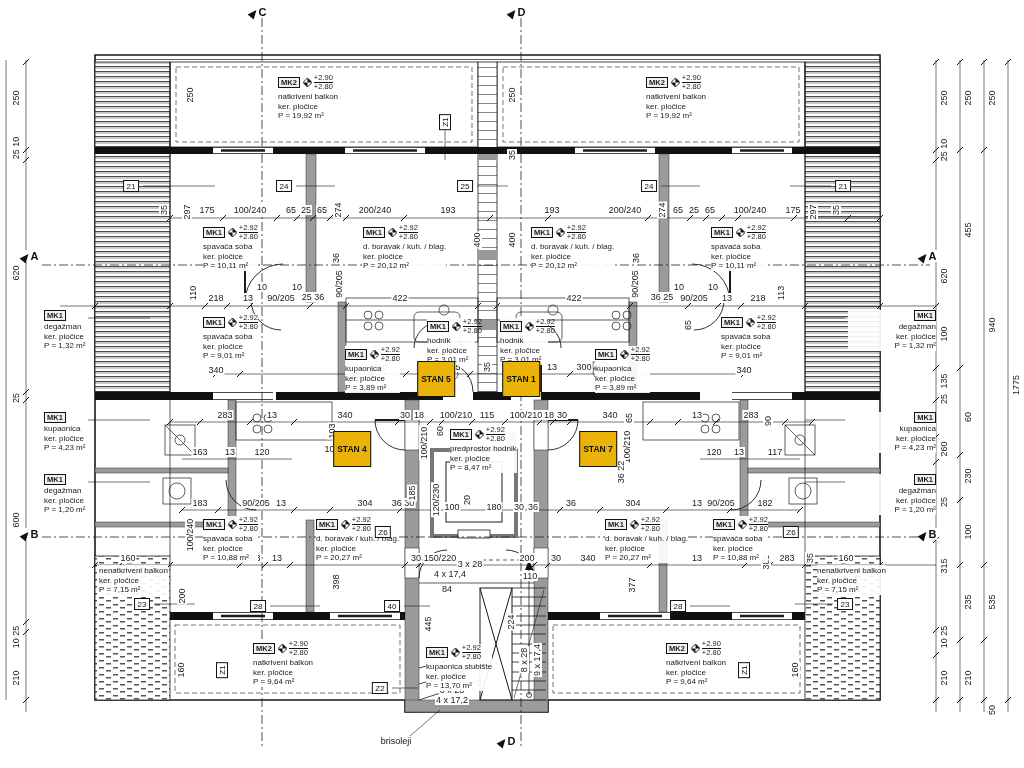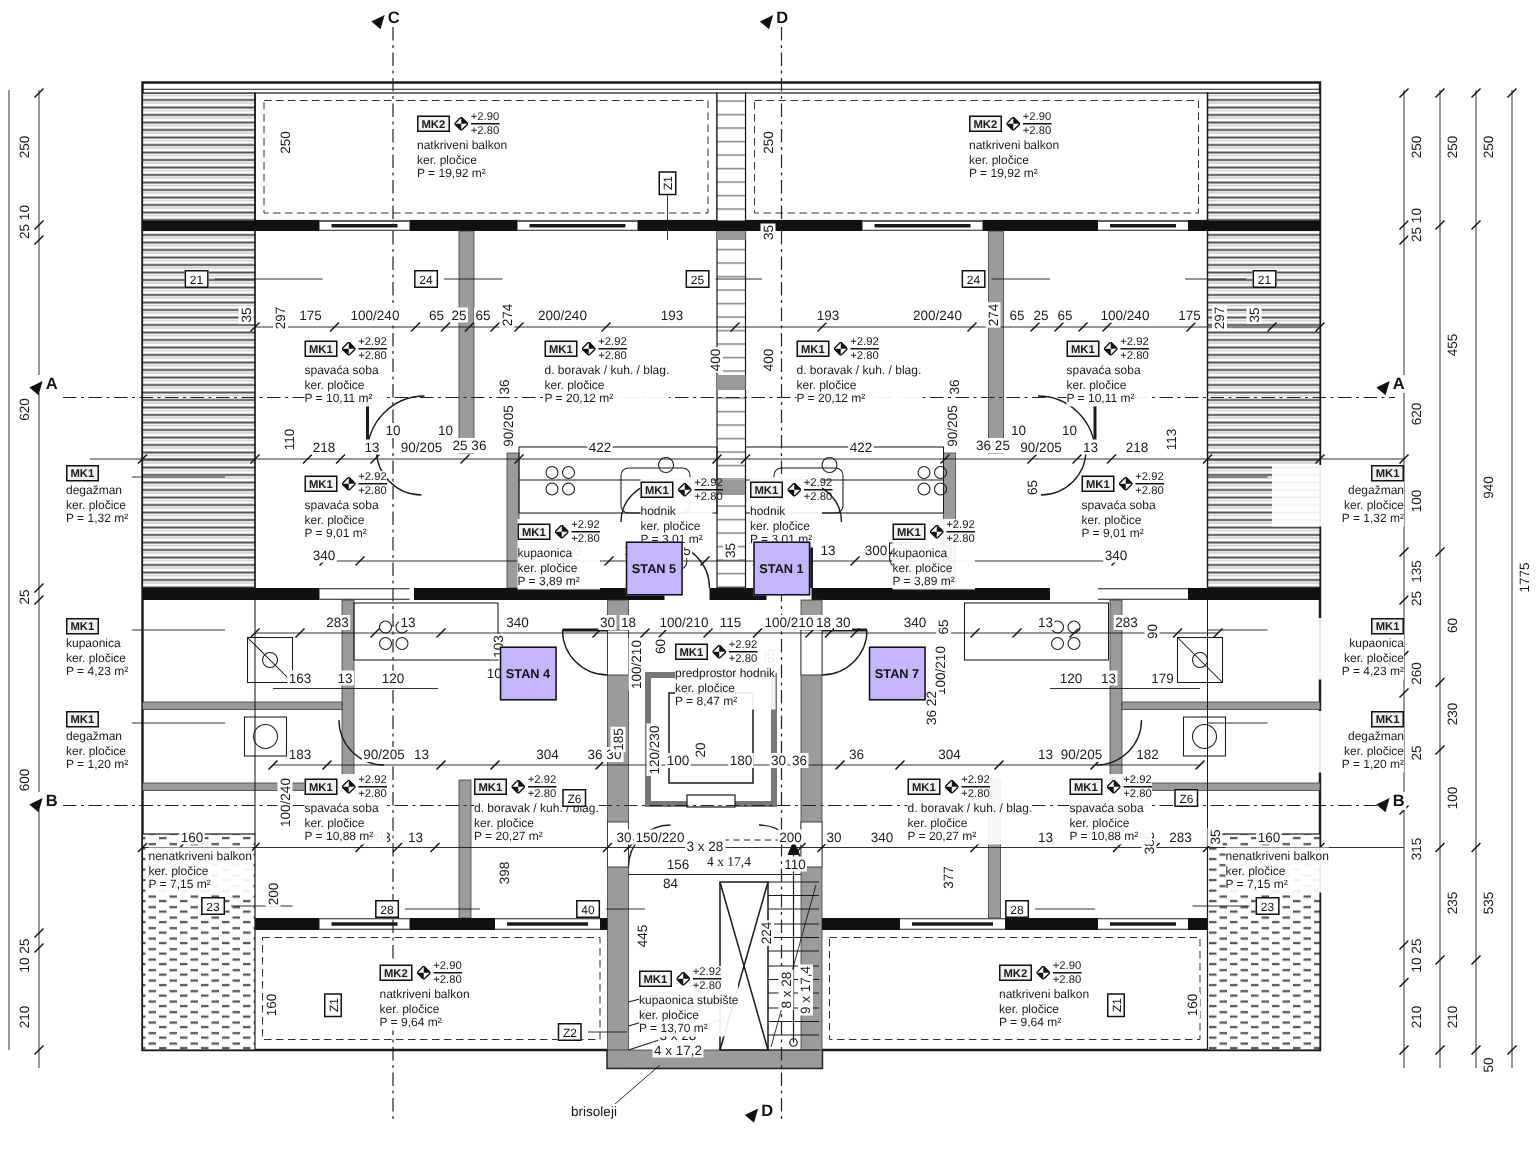--- a/index.html
+++ b/index.html
@@ -17,21 +17,21 @@
   .room.ra { text-align:right; }
   .room .rhead { display:flex; align-items:center; gap:3px; margin-bottom:1px; }
   .room.ra .rhead { justify-content:flex-end; }
   .room .mk { display:inline-block; border:1px solid #111; padding:0 2px; font-size:7.5px;
     font-weight:bold; background:#f2f2f2; line-height:9px; }
   .room .elev { display:inline-flex; align-items:center; gap:2px; }
   .room .ev { display:inline-flex; flex-direction:column; font-size:7.5px; line-height:8px; }
   .room .ev .et { border-bottom:1px solid #111; }
 
   .stan { position:absolute; transform:translate(-50%,-50%); border:1.5px solid #111;
-    font-weight:bold; font-size:8.5px; line-height:10px; padding:12px 3px; background:#c4b5fd; white-space:nowrap;text-align:right; }
+    font-weight:bold; font-size:8.5px; line-height:10px; padding:12px 3px; background:#eab308; white-space:nowrap;text-align:right; }
 
   .marker { position:absolute; transform:translate(-50%,-50%); border:1px solid #111;
     font-size:8px; line-height:9px; padding:0.5px 2.5px; background:#fff; white-space:nowrap; }
   .marker.rot { transform:translate(-50%,-50%) rotate(-90deg); }
 
   .sec { position:absolute; transform:translate(-50%,-50%); font-size:11px; font-weight:bold;
     display:flex; align-items:flex-end; gap:1px; background:#fff; padding:0 1px; }
   .sec .tri { width:0; height:0; border-left:4px solid transparent; border-right:4px solid transparent;
     border-bottom:9px solid #111; display:inline-block; transform:rotate(40deg); }
 
@@ -568,21 +568,21 @@
       <span class="dim rot" style="left: 424px; top: 443px; position: absolute;">100/210</span>
       <span class="dim rot" style="left: 440px; top: 431px; position: absolute;">60</span>
       <span class="dim rot" style="left: 513px; top: 440px; position: absolute;">165</span>
       <span class="dim rot" style="left: 627px; top: 447px; position: absolute;">100/210</span>
       <span class="dim rot" style="left: 621px; top: 472px; position: absolute;">36 22</span>
       <span class="dim" style="left: 200px; top: 452px; position: absolute;">163</span>
       <span class="dim" style="left: 230px; top: 452px; position: absolute;">13</span>
       <span class="dim" style="left: 262px; top: 452px; position: absolute;">120</span>
       <span class="dim" style="left: 714px; top: 452px; position: absolute;">120</span>
       <span class="dim" style="left: 739px; top: 452px; position: absolute;">13</span>
-      <span class="dim" style="left: 775px; top: 452px; position: absolute;">179</span>
+      <span class="dim" style="left: 775px; top: 452px; position: absolute;">117</span>
       <span class="dim" style="left: 200px; top: 503px; position: absolute;">183</span>
       <span class="dim" style="left: 256px; top: 503px; position: absolute;">90/205</span>
       <span class="dim" style="left: 281px; top: 503px; position: absolute;">13</span>
       <span class="dim" style="left: 365px; top: 503px; position: absolute;">304</span>
       <span class="dim" style="left: 403px; top: 503px; position: absolute;">36 30</span>
       <span class="dim" style="left: 571px; top: 503px; position: absolute;">36</span>
       <span class="dim" style="left: 633px; top: 503px; position: absolute;">304</span>
       <span class="dim" style="left: 697px; top: 503px; position: absolute;">13</span>
       <span class="dim" style="left: 721px; top: 503px; position: absolute;">90/205</span>
       <span class="dim" style="left: 765px; top: 503px; position: absolute;">182</span>
@@ -606,21 +606,21 @@
       <span class="dim" style="left: 787px; top: 558px; position: absolute;">283</span>
       <span class="dim rot" style="left: 810px; top: 558px; position: absolute;">35</span>
       <span class="dim" style="left: 846px; top: 558px; position: absolute;">160</span>
       <span class="dim rot" style="left: 766px; top: 562px; position: absolute;">385</span>
       <span class="dim rot" style="left: 336px; top: 582px; position: absolute;">398</span>
       <span class="dim rot" style="left: 632px; top: 585px; position: absolute;">377</span>
       <span class="dim" style="left: 452px; top: 576px; position: absolute;">156</span>
       <span class="dim" style="left: 530px; top: 576px; position: absolute;">110</span>
       <span class="dim" style="left: 447px; top: 589px; position: absolute;">84</span>
       <span class="dim" style="left: 470px; top: 564px; position: absolute;">3 x 28</span>
-      <span class="dim" style="left: 486px; top: 574px; position: absolute; font-family: Liberation Serif, serif;">4 x 17,4</span>
+      <span class="dim" style="left: 450px; top: 574px; position: absolute;">4 x 17,4</span>
       <span class="dim rot" style="left: 182px; top: 596px; position: absolute;">200</span>
       <span class="dim rot" style="left: 428px; top: 624px; position: absolute;">445</span>
       <span class="dim rot" style="left: 511px; top: 622px; position: absolute;">224</span>
       <span class="dim rot" style="left: 524px; top: 660px; position: absolute;">8 x 28</span>
       <span class="dim rot" style="left: 537px; top: 660px; position: absolute;">9 x 17,4</span>
       <span class="dim rot" style="left: 181px; top: 670px; position: absolute;">160</span>
       <span class="dim rot" style="left: 795px; top: 670px; position: absolute;">160</span>
       <span class="dim" style="left: 452px; top: 690px; position: absolute;">3 x 28</span>
       <span class="dim" style="left: 452px; top: 700px; position: absolute;">4 x 17,2</span>
     </div>

